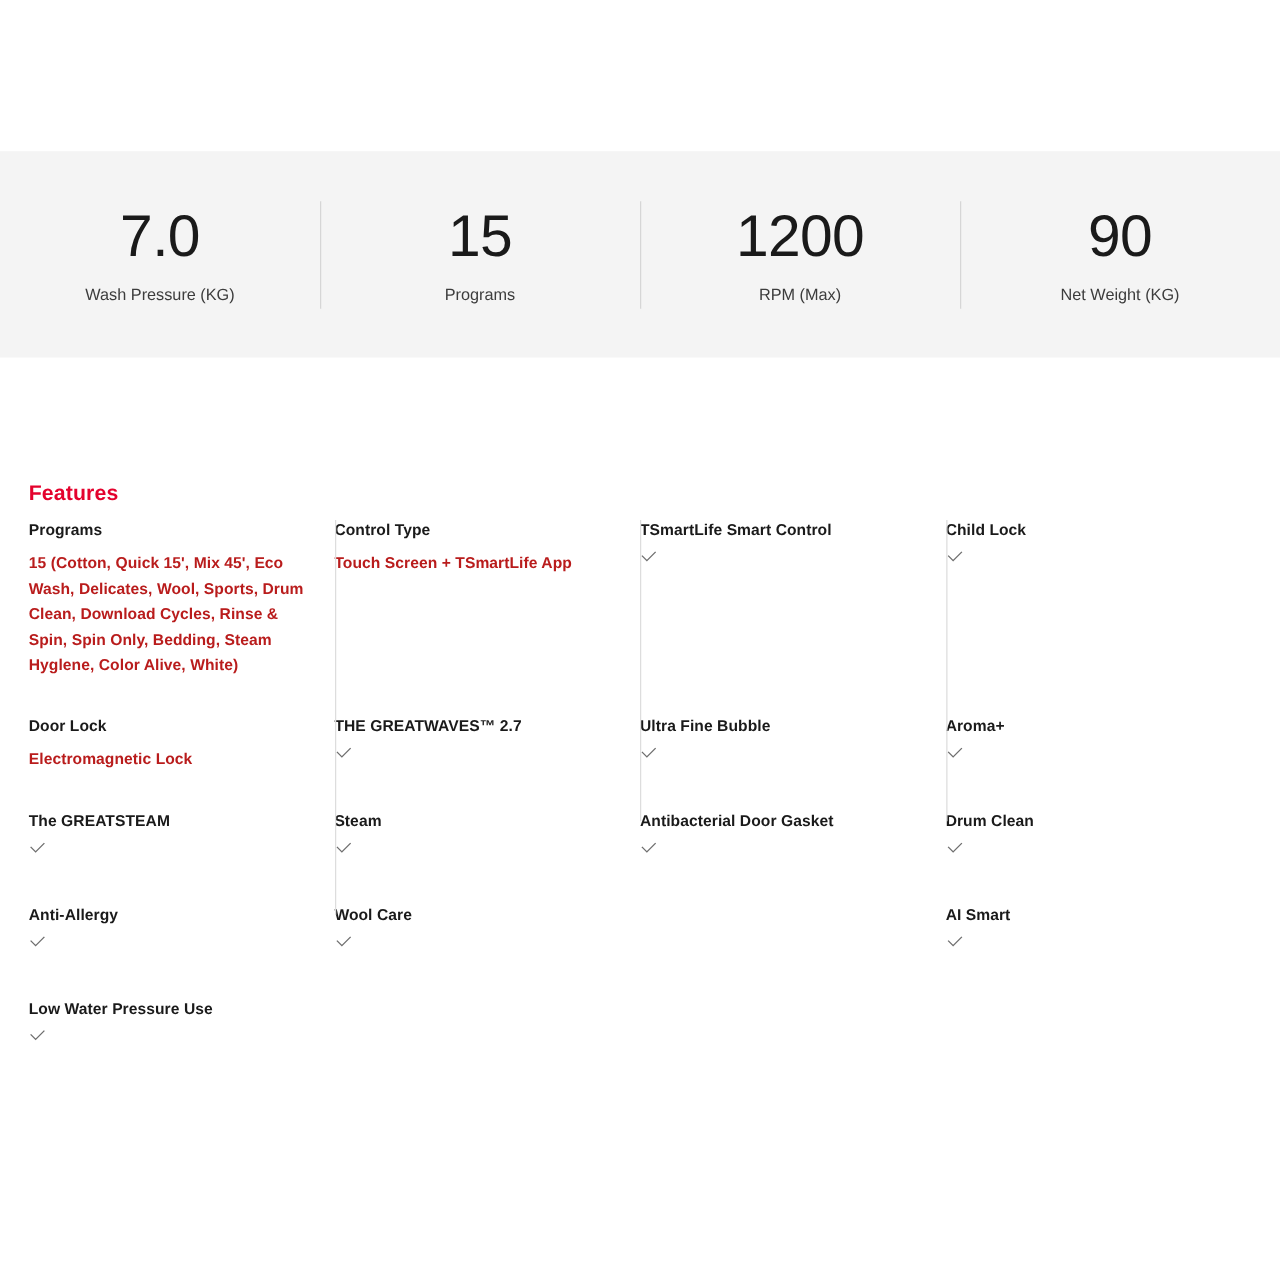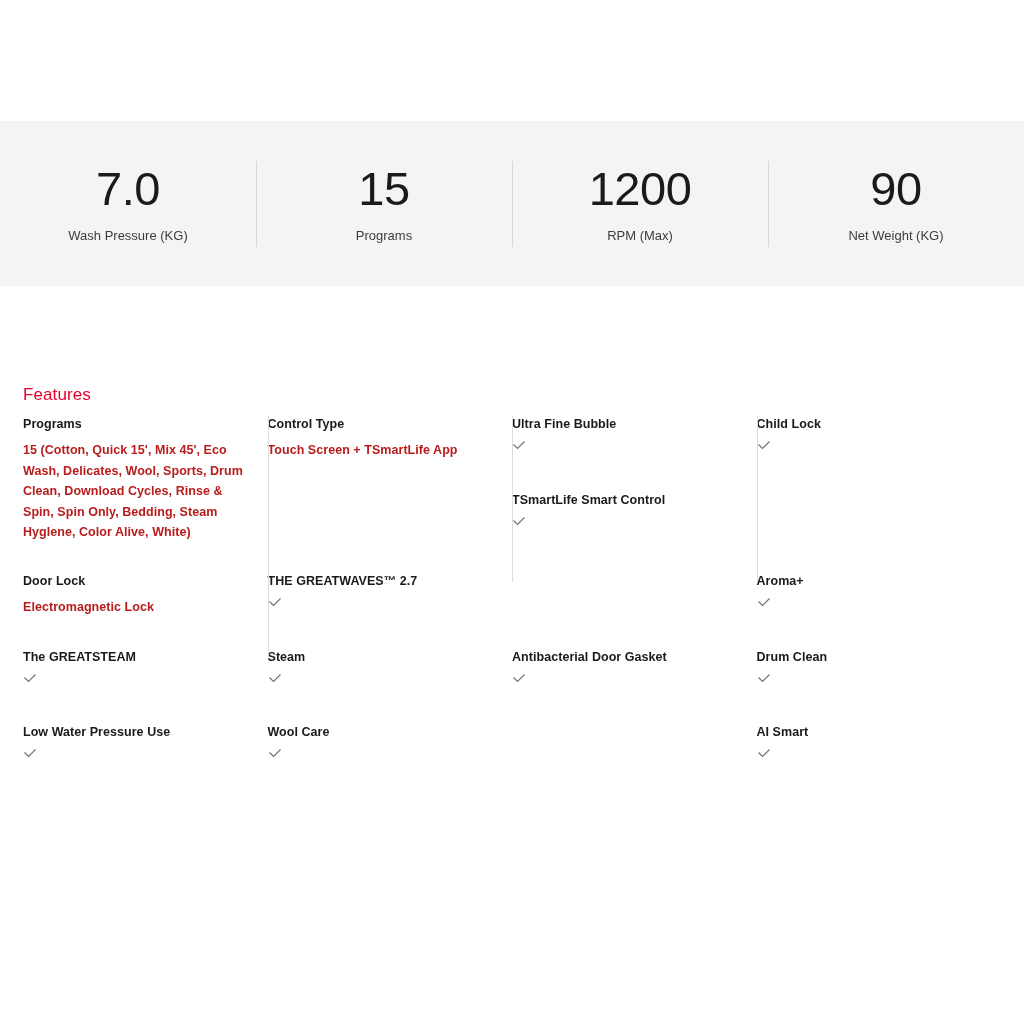--- a/index.html
+++ b/index.html
@@ -56,21 +56,21 @@
     color: #3c3c3c;
     font-weight: 400;
   }
 
   
   .features-heading {
     position: absolute;
     left: 23px;
     top: 371px;
     font-size: 17px;
-    font-weight: 400;
+    font-weight: 700;
     color: #e4022d;
     letter-spacing: 0.1px;
   }
 
   .features-grid {
     position: absolute;
     left: 23px;
     top: 416px;
     width: 978px;
     display: flex;
@@ -171,20 +171,28 @@
       <div class="feat-desc">Electromagnetic Lock</div>
     </div>
     <div class="feat-item row-h-3">
       <div class="feat-title">The GREATSTEAM</div>
       <span class="check">
           <svg width="14" height="14" viewBox="0 0 14 14">
             <path d="M1.5 5.5 L5.5 9.5 L12.5 2.5" fill="none" stroke="currentColor" stroke-width="1.1"></path>
           </svg>
         </span>
     </div>
+    <div class="feat-item row-h-4">
+      <div class="feat-title">Anti-Allergy</div>
+      <span class="check">
+          <svg width="14" height="14" viewBox="0 0 14 14">
+            <path d="M1.5 5.5 L5.5 9.5 L12.5 2.5" fill="none" stroke="currentColor" stroke-width="1.1"></path>
+          </svg>
+        </span>
+    </div>
     <div class="feat-item row-h-5">
       <div class="feat-title">Low Water Pressure Use</div>
       <span class="check">
           <svg width="14" height="14" viewBox="0 0 14 14">
             <path d="M1.5 5.5 L5.5 9.5 L12.5 2.5" fill="none" stroke="currentColor" stroke-width="1.1"></path>
           </svg>
         </span>
     </div>
   </div>
 
@@ -213,30 +221,30 @@
       <div class="feat-title">Wool Care</div>
       <span class="check">
           <svg width="14" height="14" viewBox="0 0 14 14">
             <path d="M1.5 5.5 L5.5 9.5 L12.5 2.5" fill="none" stroke="currentColor" stroke-width="1.1"></path>
           </svg>
         </span>
     </div>
   </div>
 
   <div class="feat-col rule-short-2">
+    <div class="feat-item row-h-1">
+      <div class="feat-title">TSmartLife Smart Control</div>
+      <span class="check">
+          <svg width="14" height="14" viewBox="0 0 14 14">
+            <path d="M1.5 5.5 L5.5 9.5 L12.5 2.5" fill="none" stroke="currentColor" stroke-width="1.1"></path>
+          </svg>
+        </span>
+    </div>
     <div class="feat-item row-h-2">
       <div class="feat-title">Ultra Fine Bubble</div>
-      <span class="check">
-          <svg width="14" height="14" viewBox="0 0 14 14">
-            <path d="M1.5 5.5 L5.5 9.5 L12.5 2.5" fill="none" stroke="currentColor" stroke-width="1.1"></path>
-          </svg>
-        </span>
-    </div>
-    <div class="feat-item row-h-1">
-      <div class="feat-title">TSmartLife Smart Control</div>
       <span class="check">
           <svg width="14" height="14" viewBox="0 0 14 14">
             <path d="M1.5 5.5 L5.5 9.5 L12.5 2.5" fill="none" stroke="currentColor" stroke-width="1.1"></path>
           </svg>
         </span>
     </div>
     <div class="feat-item row-h-3">
       <div class="feat-title">Antibacterial Door Gasket</div>
       <span class="check">
           <svg width="14" height="14" viewBox="0 0 14 14">

